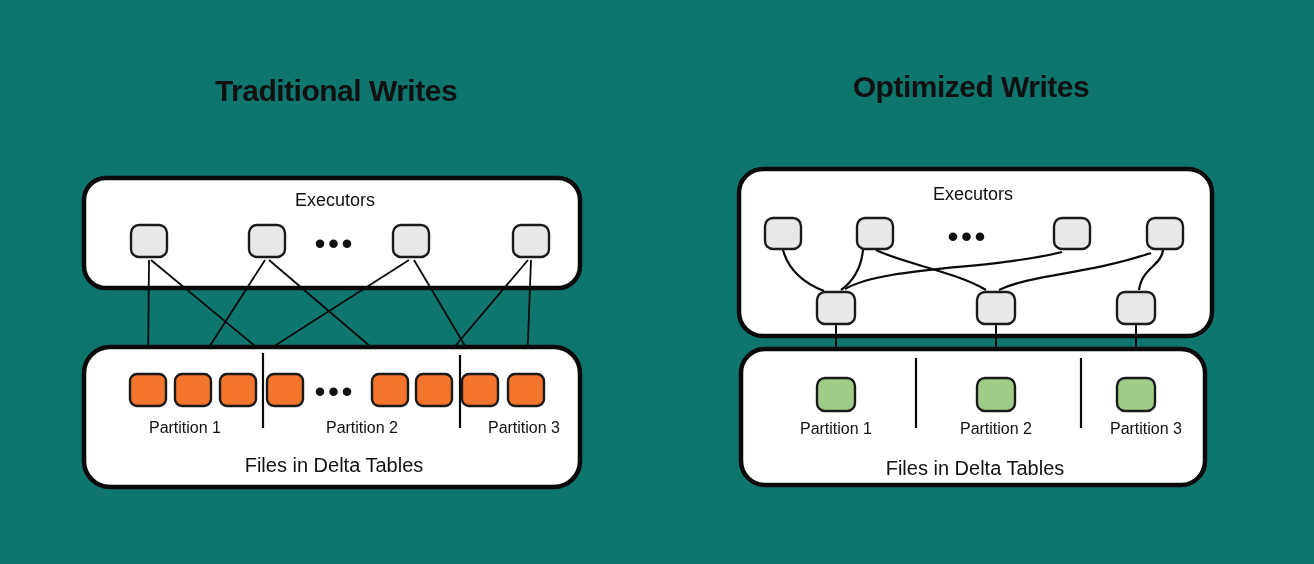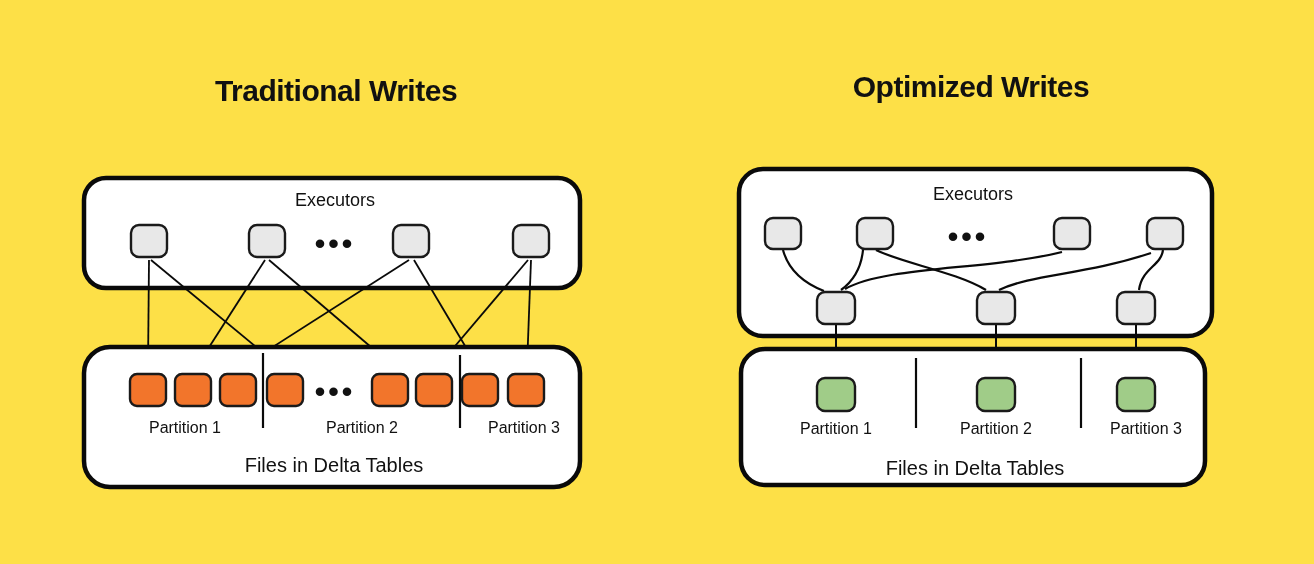--- a/index.html
+++ b/index.html
@@ -4,21 +4,21 @@
 <style>
   html, body {
     margin: 0;
     padding: 0;
     background: #ffffff;
   }
   .canvas-wrap {
     position: relative;
     width: 1314px;
     height: 564px;
-    background: #fde047;
+    background: #0f766e;
     font-family: "Liberation Sans", sans-serif;
     overflow: hidden;
   }
   svg text {
     font-family: "Liberation Sans", sans-serif;
     fill: #111111;
   }
   .diagram-title {
     font-size: 30px;
     font-weight: 700;

